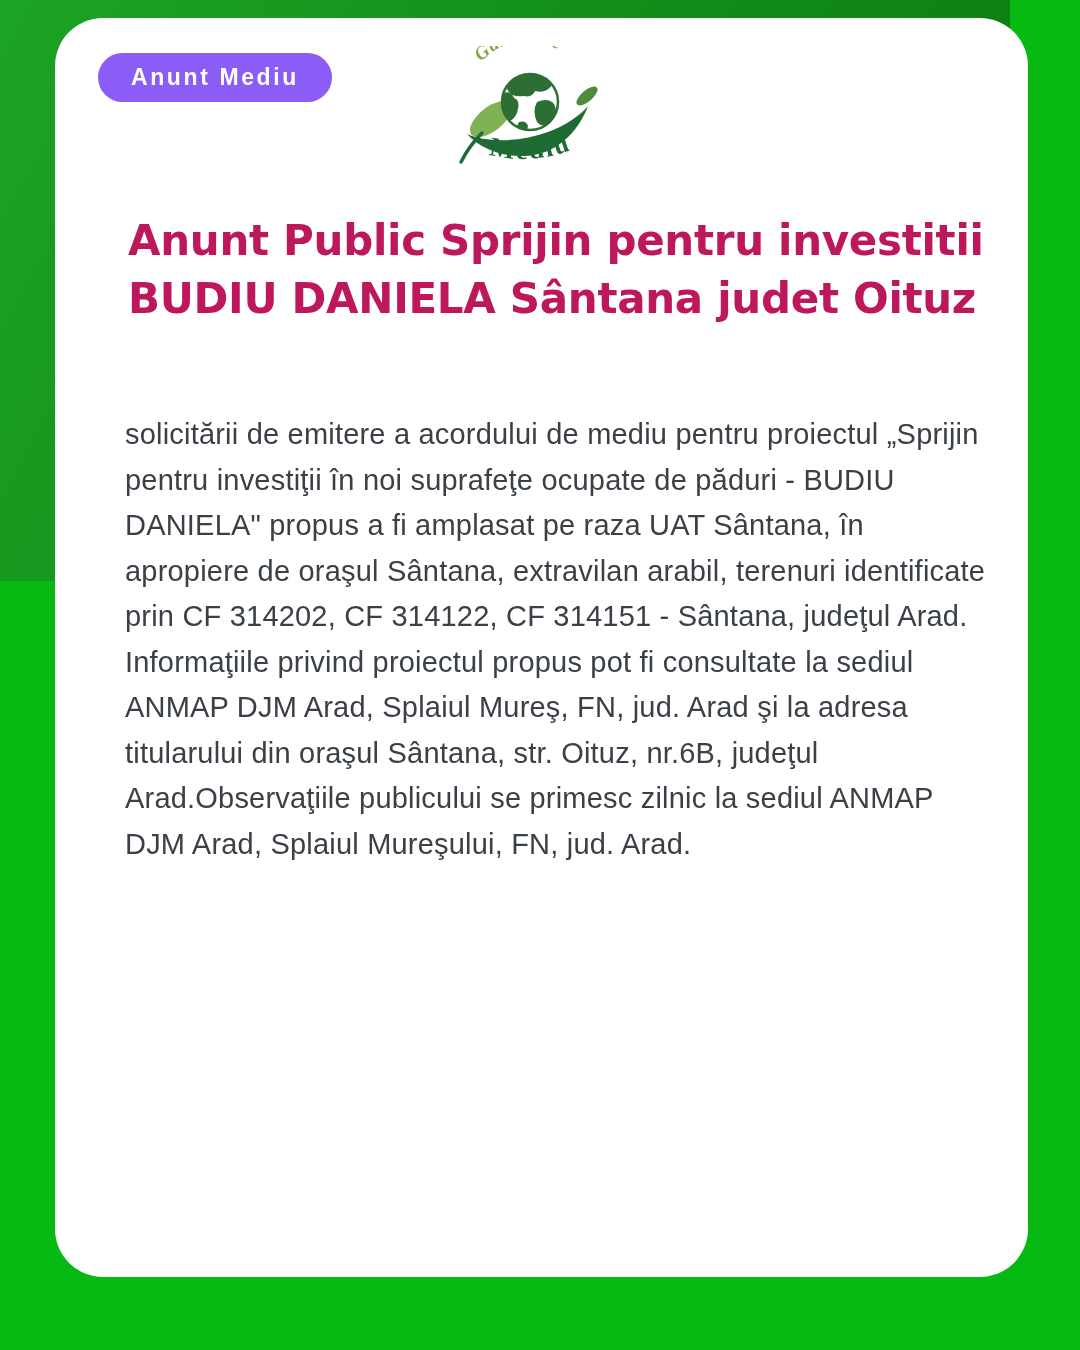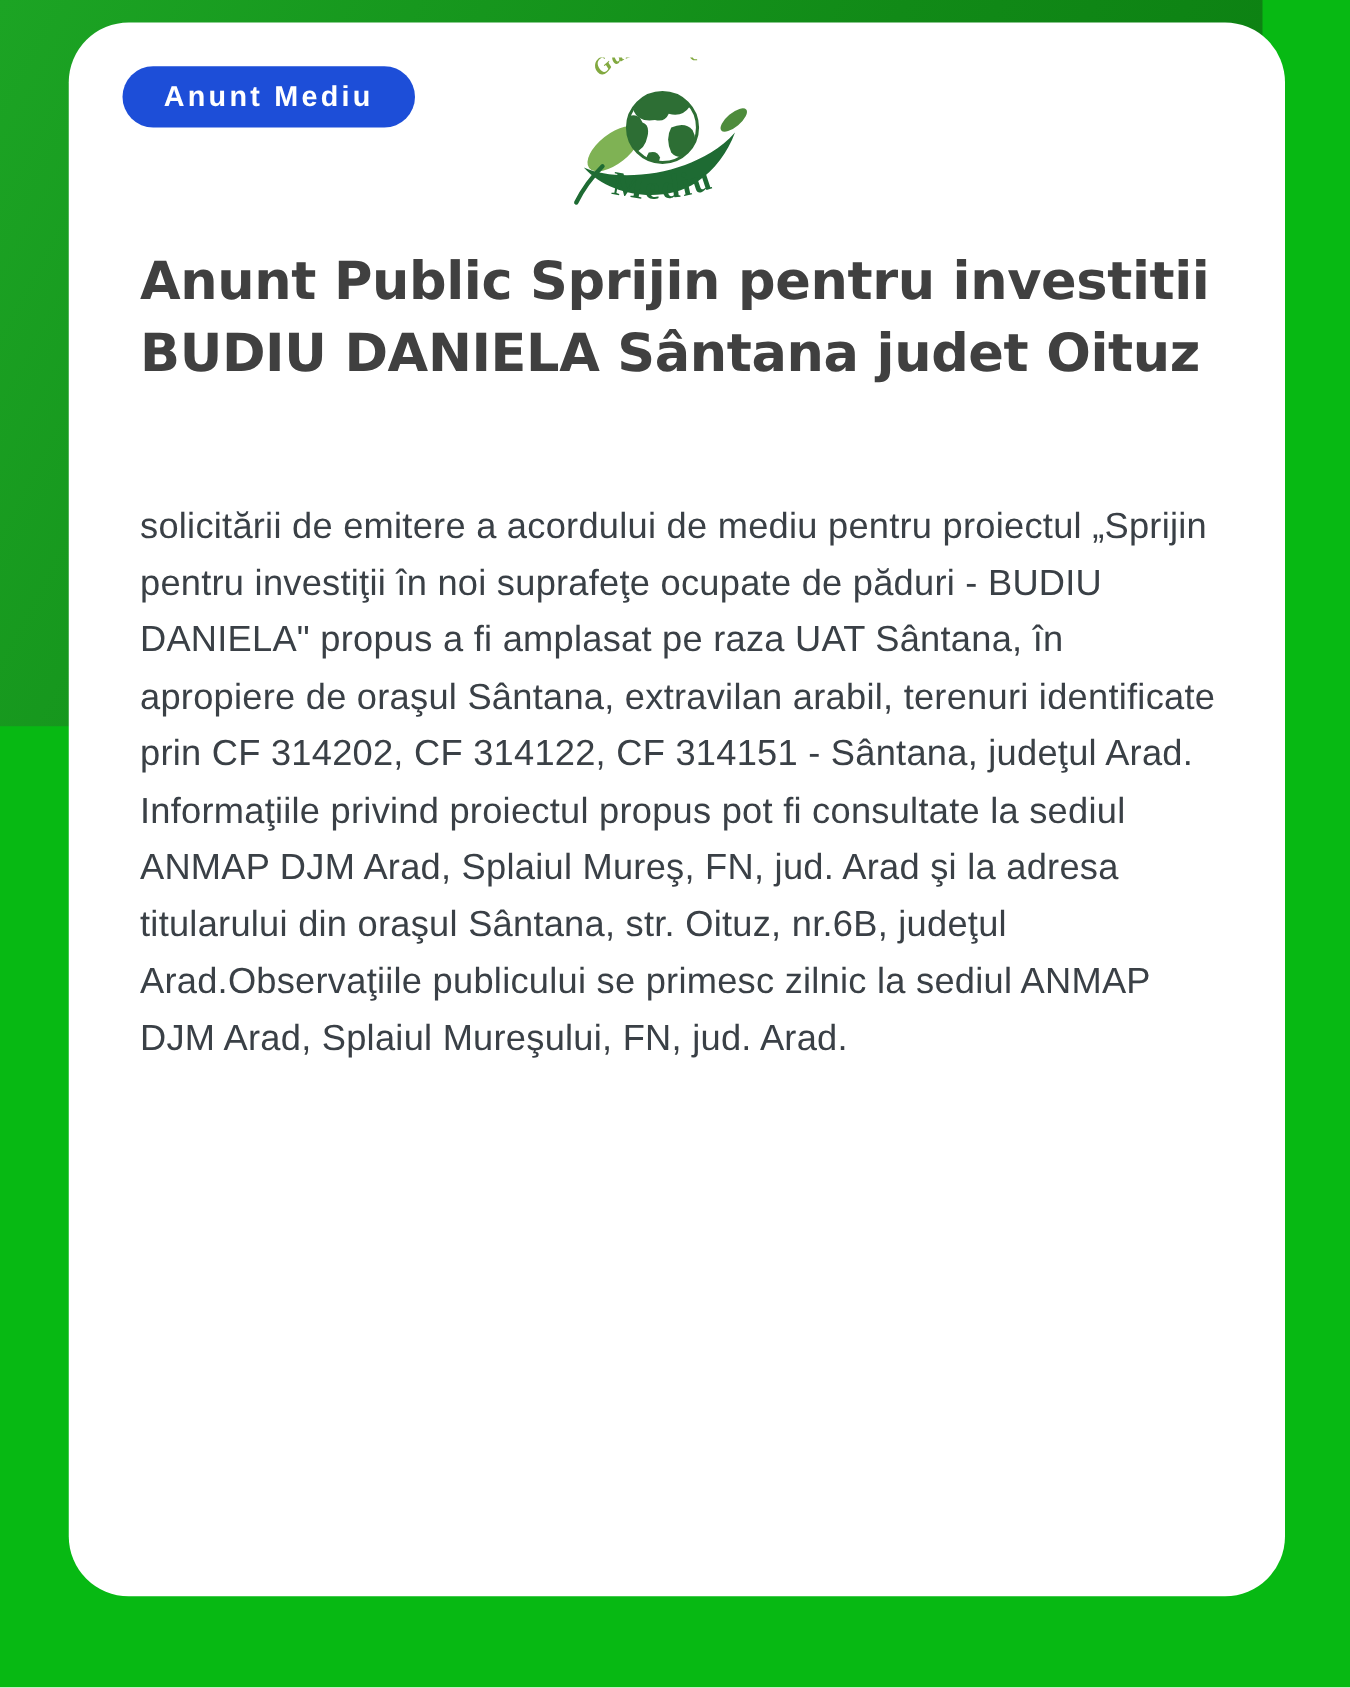--- a/index.html
+++ b/index.html
@@ -8,36 +8,36 @@
   .bg-accent{
     position:absolute;left:0;top:0;width:1010px;height:581px;
     background:linear-gradient(118deg,#1CA424 0%,#118A17 55%,#0A7C10 95%);
   }
   .card{
     position:absolute;left:55px;top:18px;width:973px;height:1259px;
     background:#FFFFFF;border-radius:48px;
   }
   .badge{
     position:absolute;left:43px;top:35px;height:49px;
-    background:#1d4ed8;border-radius:26px;
+    background:#8b5cf6;border-radius:26px;
     display:inline-flex;align-items:center;justify-content:center;
     padding:0 33px;box-sizing:border-box;
   }
   .badge span{
     color:#FFFFFF;font-size:23px;font-weight:600;letter-spacing:2.6px;
     font-family:"Liberation Sans",sans-serif;white-space:nowrap;
   }
   .logo{position:absolute;left:394px;top:28px;width:150px;height:130px;}
   .title{
-    position:absolute;left:57px;top:178px;width:880px;margin:0;
-    color:#404040;font-size:42px;font-weight:bold;line-height:58px;
+    position:absolute;left:57px;top:178px;width:880px;margin:16px;
+    color:#be185d;font-size:42px;font-weight:bold;line-height:58px;
     letter-spacing:-0.3px;font-family:"DejaVu Sans","Liberation Sans",sans-serif;
   }
   .bodytext{
-    position:absolute;left:57px;top:381px;width:866px;margin:0;
+    position:absolute;left:57px;top:381px;width:866px;margin:13px;
     color:#3A4046;font-size:29px;line-height:45.5px;letter-spacing:0.2px;
     font-family:"Liberation Sans",sans-serif;
   }
   .logo text{font-family:"Liberation Serif",serif;}
 </style>
 </head>
 <body>
 
 <div class="page">
   <div class="bg-accent"></div>

